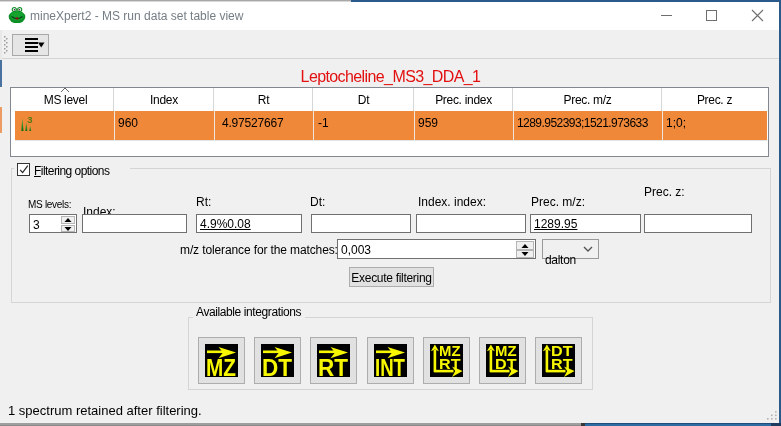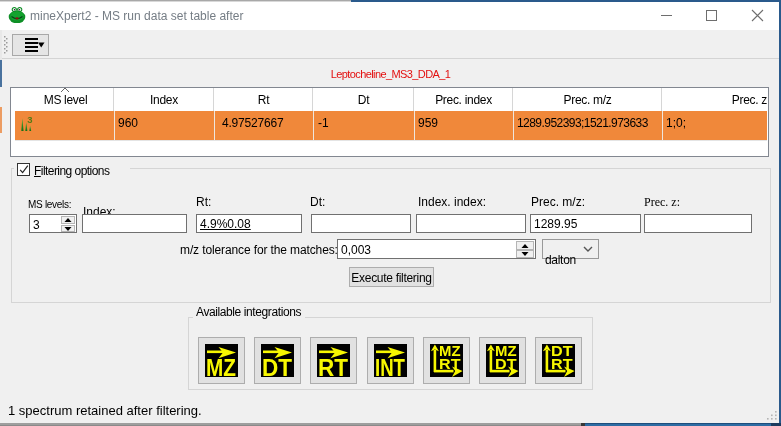--- a/index.html
+++ b/index.html
@@ -29,21 +29,21 @@
   <ellipse cx="9" cy="10.8" rx="6.8" ry="4.8" fill="#13a32e"></ellipse>
   <circle cx="6.3" cy="4.5" r="2.6" fill="#0e8f26"></circle>
   <circle cx="11.7" cy="4.5" r="2.6" fill="#0e8f26"></circle>
   <circle cx="6.3" cy="4.4" r="1.5" fill="#f2f2f2"></circle>
   <circle cx="11.7" cy="4.4" r="1.5" fill="#f2f2f2"></circle>
   <circle cx="6.6" cy="4.7" r="0.75" fill="#222"></circle>
   <circle cx="11.4" cy="4.7" r="0.75" fill="#222"></circle>
   <path d="M3.5 11.5 Q9 16 14.5 11.5" stroke="#06451a" stroke-width="1.2" fill="none"></path>
   <ellipse cx="9" cy="13.4" rx="1.6" ry="1.1" fill="#8f0f12"></ellipse>
 </svg>
-<div class="abs" style="left:30px;top:9px;font-size:12px;color:#757d85;">mineXpert2 - MS run data set table after</div>
+<div class="abs" style="left:30px;top:9px;font-size:12px;color:#757d85;">mineXpert2 - MS run data set table view</div>
 
 <div class="abs" style="left:661px;top:15px;width:11px;height:1px;background:#6e6e6e;"></div>
 <div class="abs" style="left:706px;top:10px;width:11px;height:11px;border:1px solid #6e6e6e;"></div>
 <svg class="abs" style="left:751px;top:9px;" width="13" height="13" viewBox="0 0 13 13">
   <path d="M1 1 L12 12 M12 1 L1 12" stroke="#6e6e6e" stroke-width="1.1"></path>
 </svg>
 
 <div class="abs" style="left:2px;top:30px;width:777px;height:29px;background:#f0f0f0;border-bottom:1px solid #d4d4d4;"></div>
 <svg class="abs" style="left:4px;top:36px;" width="4" height="19" viewBox="0 0 4 19">
   <g fill="#9a9a9a">
@@ -62,37 +62,37 @@
 <svg class="abs" style="left:13px;top:35px;" width="35" height="20" viewBox="0 0 35 20">
   <g fill="#000">
     <rect x="12" y="3" width="13" height="2"></rect>
     <rect x="12" y="7" width="13" height="2"></rect>
     <rect x="12" y="11" width="13" height="2"></rect>
     <rect x="12" y="15" width="13" height="2"></rect>
     <path d="M25 7.5 L31.5 7.5 L28.2 12.5 Z"></path>
   </g>
 </svg>
 
-<div class="abs" style="left:0;top:68px;width:781px;text-align:center;font-size:11px;letter-spacing:-0.6px;color:#e31010;">Leptocheline_MS3_DDA_1</div>
+<div class="abs" style="left:0;top:68px;width:781px;text-align:center;font-size:16px;letter-spacing:-0.6px;color:#e31010;">Leptocheline_MS3_DDA_1</div>
 
 <div class="abs" style="left:10px;top:87px;width:759px;height:70px;background:#fff;border:1px solid #828790;"></div>
 
 <div class="abs" style="left:11px;top:88px;width:103px;height:23px;border-right:1px solid #d6d6d6;"></div>
 <div class="abs" style="left:114px;top:88px;width:100px;height:23px;border-right:1px solid #d6d6d6;"></div>
 <div class="abs" style="left:214px;top:88px;width:99px;height:23px;border-right:1px solid #d6d6d6;"></div>
 <div class="abs" style="left:313px;top:88px;width:101px;height:23px;border-right:1px solid #d6d6d6;"></div>
 <div class="abs" style="left:414px;top:88px;width:99px;height:23px;border-right:1px solid #d6d6d6;"></div>
 <div class="abs" style="left:513px;top:88px;width:149px;height:23px;border-right:1px solid #d6d6d6;"></div>
 <div class="abs lbl" style="left:14px;top:92.5px;width:103px;text-align:center;letter-spacing:-0.3px;">MS level</div>
 <div class="abs lbl" style="left:114px;top:92.5px;width:100px;text-align:center;letter-spacing:-0.3px;">Index</div>
 <div class="abs lbl" style="left:214px;top:92.5px;width:99px;text-align:center;letter-spacing:-0.3px;">Rt</div>
 <div class="abs lbl" style="left:313px;top:92.5px;width:101px;text-align:center;letter-spacing:-0.3px;">Dt</div>
 <div class="abs lbl" style="left:414px;top:92.5px;width:99px;text-align:center;letter-spacing:-0.3px;">Prec. index</div>
 <div class="abs lbl" style="left:513px;top:92.5px;width:149px;text-align:center;letter-spacing:-0.3px;">Prec. m/z</div>
-<div class="abs lbl" style="left:662px;top:92.5px;width:105px;text-align:right;letter-spacing:-0.3px;">Prec. z</div>
+<div class="abs lbl" style="left:662px;top:92.5px;width:105px;text-align:center;letter-spacing:-0.3px;">Prec. z</div>
 <svg class="abs" style="left:60px;top:87px;" width="10" height="6" viewBox="0 0 10 6">
     <path d="M1 5 L5 1 L9 5" stroke="#666" stroke-width="1" fill="none"></path>
   </svg>
 
 <div class="abs" style="left:15px;top:111px;width:752px;height:29px;background:#f0883a;"></div>
 <div class="abs" style="left:114px;top:111px;width:1px;height:29px;background:#eee6de;"></div>
 <div class="abs" style="left:214px;top:111px;width:1px;height:29px;background:#eee6de;"></div>
 <div class="abs" style="left:313px;top:111px;width:1px;height:29px;background:#eee6de;"></div>
 <div class="abs" style="left:414px;top:111px;width:1px;height:29px;background:#eee6de;"></div>
 <div class="abs" style="left:513px;top:111px;width:1px;height:29px;background:#eee6de;"></div>
@@ -125,38 +125,38 @@
     <path d="M2.2 5.8 L4.6 8.6 L9.8 1.6" stroke="#222" stroke-width="1.2" fill="none"></path>
   </svg>
 <div class="abs lbl" style="left:34px;top:164px;letter-spacing:-0.55px;"><span style="text-decoration:underline;">F</span>iltering options</div>
 
 <div class="abs lbl" style="left:28px;top:199px;font-size:10px;letter-spacing:-0.3px;">MS levels:</div>
 <div class="abs lbl" style="left:83px;top:195px;margin-top:10px;">Index:</div>
 <div class="abs lbl" style="left:196px;top:195px;">Rt:</div>
 <div class="abs lbl" style="left:310px;top:195px;">Dt:</div>
 <div class="abs lbl" style="left:418px;top:195px;">Index. index:</div>
 <div class="abs lbl" style="left:531px;top:195px;">Prec. m/z:</div>
-<div class="abs lbl" style="left:644px;top:195px;font-family:Liberation Serif, serif;">Prec. z:</div>
+<div class="abs lbl" style="left:644px;top:185px;">Prec. z:</div>
 
 <div class="inp" style="left:29px;top:214px;width:48px;height:19px;"></div>
 <div class="abs lbl" style="left:33px;top:218px;">3</div>
 <div class="abs" style="left:61px;top:216px;width:14px;height:7.5px;background:#f0f0f0;border:1px solid #b5b5b5;"></div>
 <div class="abs" style="left:61px;top:224.5px;width:14px;height:7.5px;background:#f0f0f0;border:1px solid #b5b5b5;"></div>
 <svg class="abs" style="left:64px;top:218px;" width="8" height="4" viewBox="0 0 8 4">
     <path d="M0.5 4 L4 0 L7.5 4 Z" fill="#000"></path>
   </svg>
 <svg class="abs" style="left:64px;top:227px;" width="8" height="4" viewBox="0 0 8 4">
     <path d="M0.5 0 L7.5 0 L4 4 Z" fill="#000"></path>
   </svg>
 
 <div class="inp" style="left:82px;top:214px;width:105px;height:19px;"></div>
 <div class="inp" style="left:196px;top:214px;width:106px;height:19px;padding:2px 3px;text-decoration:underline;">4.9%0.08</div>
 <div class="inp" style="left:311px;top:214px;width:100px;height:19px;"></div>
 <div class="inp" style="left:416px;top:214px;width:110px;height:19px;"></div>
-<div class="inp" style="left:530px;top:214px;width:111px;height:19px;padding:2px 3px;">1289.95</div>
+<div class="inp" style="left:530px;top:214px;width:111px;height:19px;padding:2px 3px;text-decoration:underline;">1289.95</div>
 <div class="inp" style="left:644px;top:214px;width:108px;height:19px;"></div>
 
 <div class="abs lbl" style="left:180px;top:243px;letter-spacing:-0.12px;">m/z tolerance for the matches:</div>
 <div class="inp" style="left:337px;top:239px;width:199px;height:20px;padding:3px 3px;">0,003</div>
 <div class="abs" style="left:516px;top:241px;width:18px;height:8.5px;background:#f0f0f0;border:1px solid #b5b5b5;"></div>
 <div class="abs" style="left:516px;top:249.5px;width:18px;height:8.5px;background:#f0f0f0;border:1px solid #b5b5b5;"></div>
 <svg class="abs" style="left:521px;top:243.5px;" width="8" height="4" viewBox="0 0 8 4">
     <path d="M0.5 4 L4 0 L7.5 4 Z" fill="#000"></path>
   </svg>
 <svg class="abs" style="left:521px;top:252px;" width="8" height="4" viewBox="0 0 8 4">

